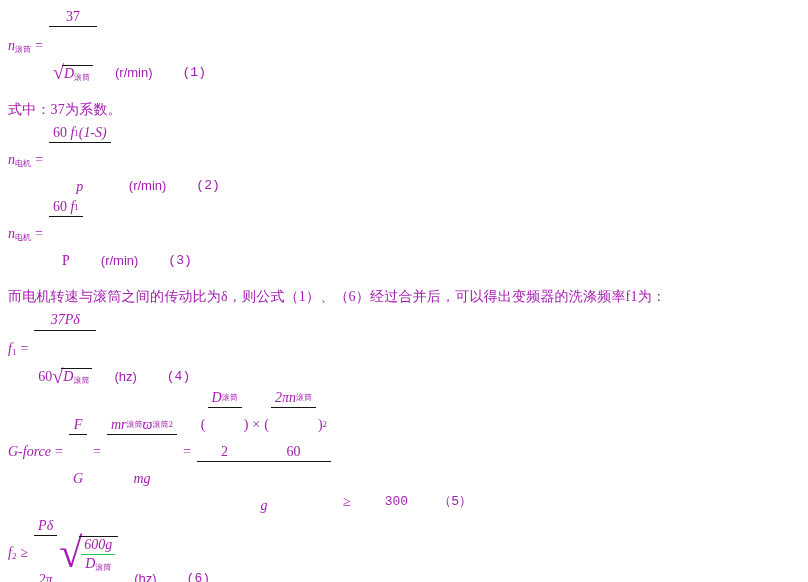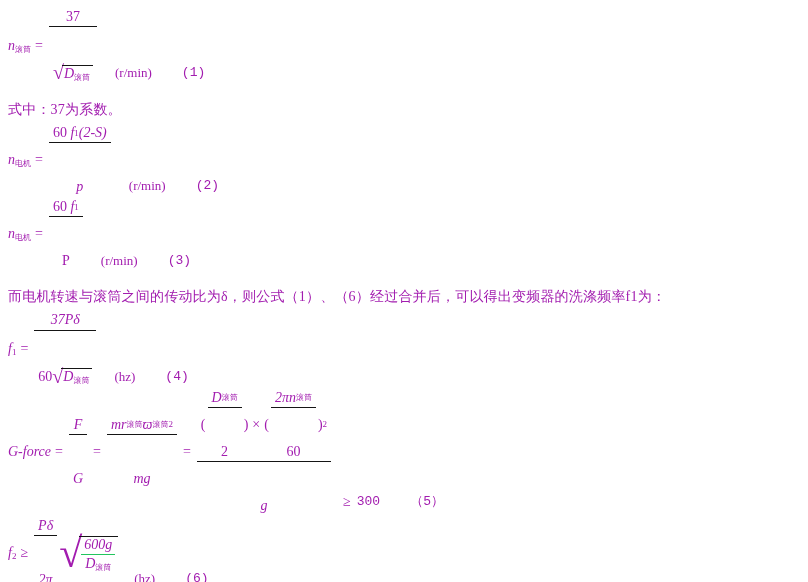--- a/index.html
+++ b/index.html
@@ -26,29 +26,29 @@
   }
   .frac > .den { padding:1px 4px 0 4px; display:flex; justify-content:center; align-items:flex-end; }
   .sqrt { display:inline-flex; align-items:flex-end; }
   .sqrt > .sign { font-size:20px; line-height:0.95; margin-right:-2px; font-style:normal; }
   .sqrt.tall > .sign { font-size:42px; line-height:0.92; margin-right:-3px; }
   .sqrt > .body { border-top:1px solid #151515; padding:0 3px 0 2px; }
   .sqrt.tall > .body { display:inline-grid; grid-auto-rows:min-content; }
   .sqrt.tall .rnum { border-bottom:1px solid #22c55e; padding:0 3px 1px 3px; text-align:center; }
   .sqrt.tall .rden { padding:1px 3px 0 3px; text-align:center; }
   .unit {
-    font-family:Liberation Serif, serif; font-size:13px;
+    font-family:Liberation Sans, sans-serif; font-size:13px;
     margin-left:16px; align-self:flex-end; padding-bottom:1px; font-style:normal;
   }
   .tag {
     font-family:"Liberation Mono", monospace; font-size:13px;
     margin-left:30px; align-self:flex-end; padding-bottom:1px; font-style:normal;
   }
   .cmp { margin:0 6px 0 10px; align-self:flex-end; padding-bottom:4px; }
-  .val { align-self:flex-end; padding-bottom:4px; font-family:"Liberation Mono", monospace; font-size:13px; }
+  .val { align-self:flex-end; padding-bottom:4px; font-family:"Liberation Mono", monospace; font-size:13px;margin-left:28px; }
   .tag.low { align-self:flex-end; padding-bottom:4px; }
   .innerrow { display:flex; align-items:center; }
 </style>
 </head>
 <body>
 
 <div class="page">
 
   <div class="formula">
     <span class="var"><span>n</span><sub class="cjk">滚筒</sub></span>
@@ -66,21 +66,21 @@
     <span class="tag">(1)</span>
   </div>
 
   <p class="text">式中：37为系数。</p>
 
   <div class="formula">
     <span class="var"><span>n</span><sub class="cjk">电机</sub></span>
     <span class="op">=</span>
     <span class="frac">
       <span class="num">
-        <span>60</span>&nbsp;<span class="var">f</span><sub class="num">1</sub><span class="var">(2-S)</span>
+        <span>60</span>&nbsp;<span class="var">f</span><sub class="num">1</sub><span class="var">(1-S)</span>
       </span>
       <span class="den">
           <span class="var">p</span>
         </span>
     </span>
     <span class="unit">(r/min)</span>
     <span class="tag">(2)</span>
   </div>
 
 

